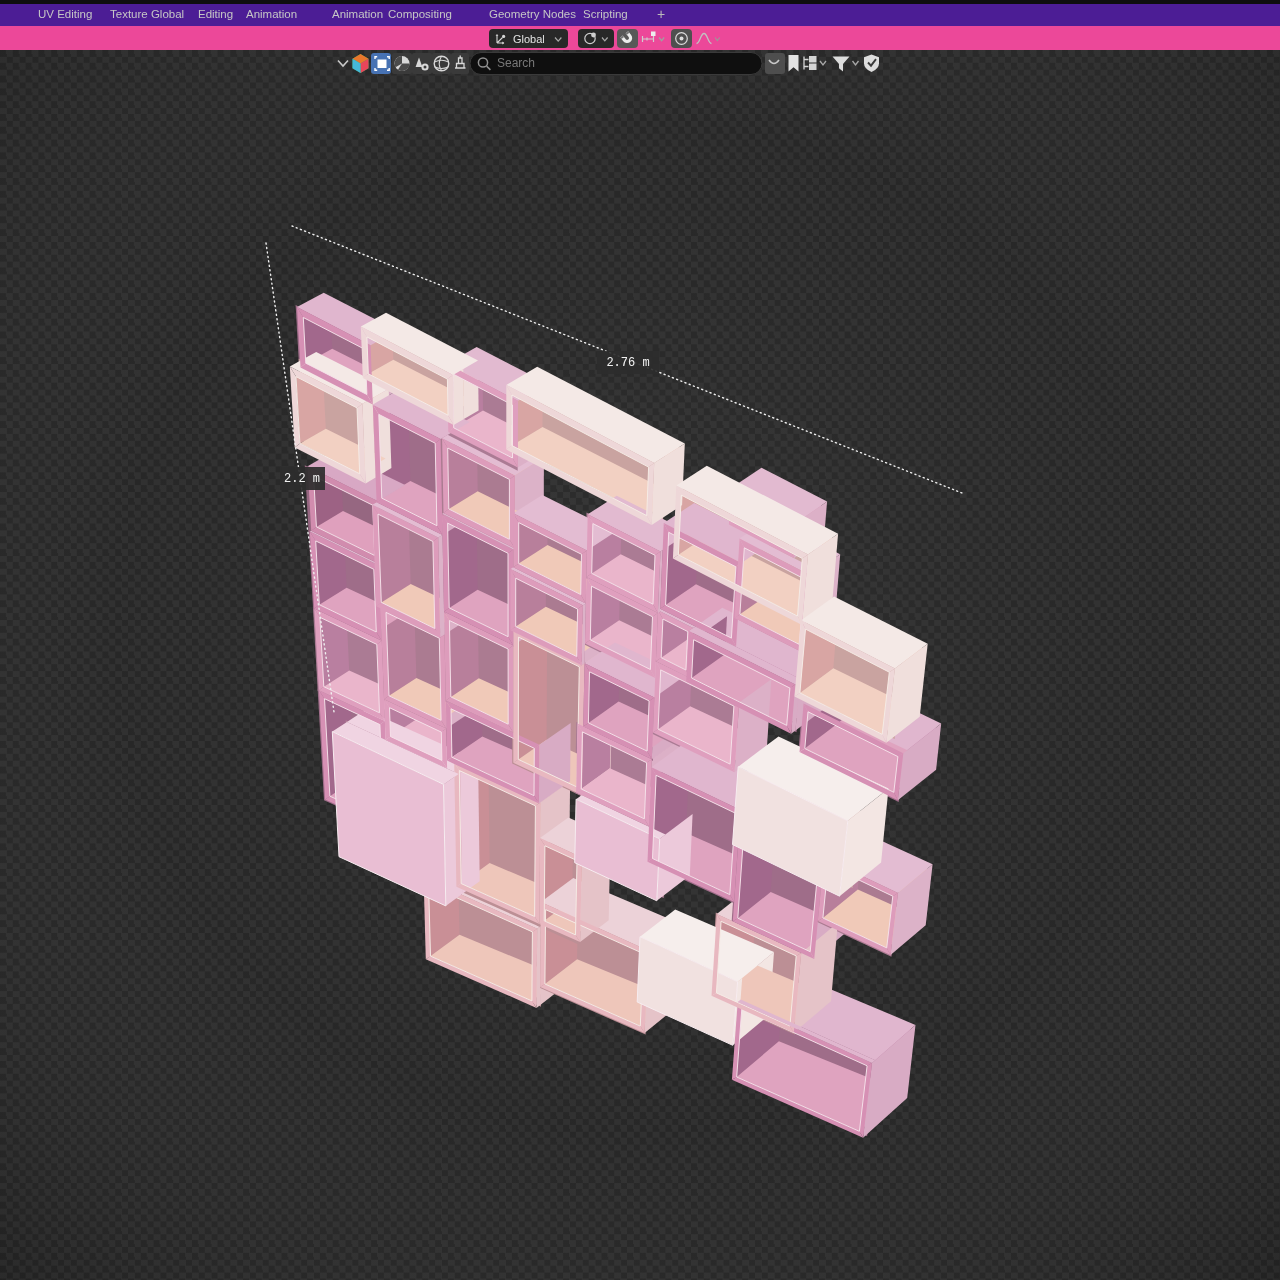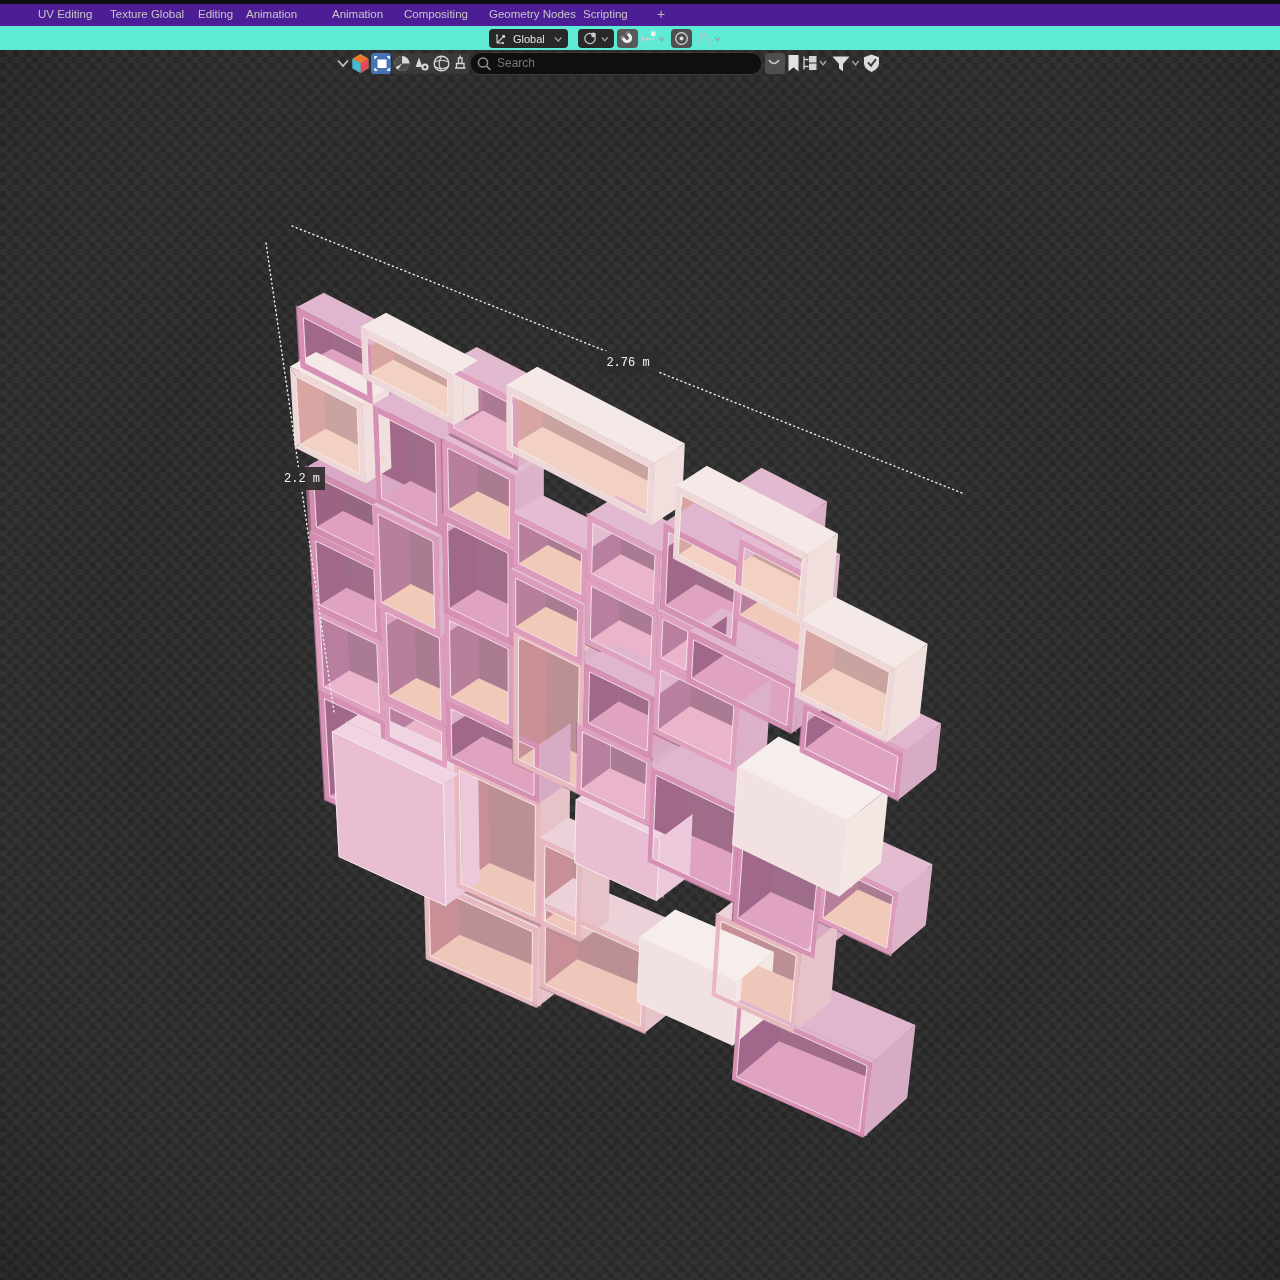--- a/index.html
+++ b/index.html
@@ -1,33 +1,33 @@
 <!DOCTYPE html>
 <html><head><meta charset="utf-8"><style>
 * { margin:0; padding:0; box-sizing:border-box; }
 body { width:1280px; height:1280px; font-family:"Liberation Sans", sans-serif; background:#101010; overflow:hidden; }
 .topstrip { position:absolute; top:0; left:0; width:1280px; height:4px; background:#0e0e0e; }
 .tabs { position:absolute; top:4px; left:0; width:1280px; height:22px; background:#4c1d95; color:#c6c6c6; font-size:11.5px; }
 .tabs span { position:absolute; top:4px; }
-.row2 { position:absolute; top:26px; left:0; width:1280px; height:24px; background:#5eead4; }
+.row2 { position:absolute; top:26px; left:0; width:1280px; height:24px; background:#ec4899; }
 .vp { position:absolute; top:50px; left:0; width:1280px; height:1230px;
   background:
     repeating-conic-gradient(#2d2d2d 0% 25%, #232323 0% 50%) 0 0/12.8px 12.8px; }
 .btn { position:absolute; background:#282828; border-radius:4px; }
 .hdr { position:absolute; top:52px; left:0; width:1048px; height:24px; }
 </style></head>
 <body>
 <div class="topstrip"></div>
 <div class="tabs">
 <span style="left:38px">UV Editing</span>
 <span style="left:110px">Texture Global</span>
 <span style="left:198px">Editing</span>
 <span style="left:246px">Animation</span>
 <span style="left:332px">Animation</span>
-<span style="left:404px">Compositing</span>
+<span style="left:388px">Compositing</span>
 <span style="left:489px">Geometry Nodes</span>
 <span style="left:583px">Scripting</span>
 <span style="left:657px;font-size:14px;top:2px;color:#bbb">+</span>
 </div>
 <div class="row2">
 <div class="btn" style="left:489px;top:3px;width:79px;height:19px">
  <svg width="79" height="19">
   <g stroke="#d5d5d5" stroke-width="1.1" fill="none">
    <path d="M8 14 L8 6 M8 14 L15 14 M8 14 L13.5 8.5"></path>
    <path d="M6.6 6.8 L8 5 L9.4 6.8 Z M13.2 12.6 L15.4 14 L13.2 15.4 Z" fill="#d5d5d5" stroke="none"></path>

